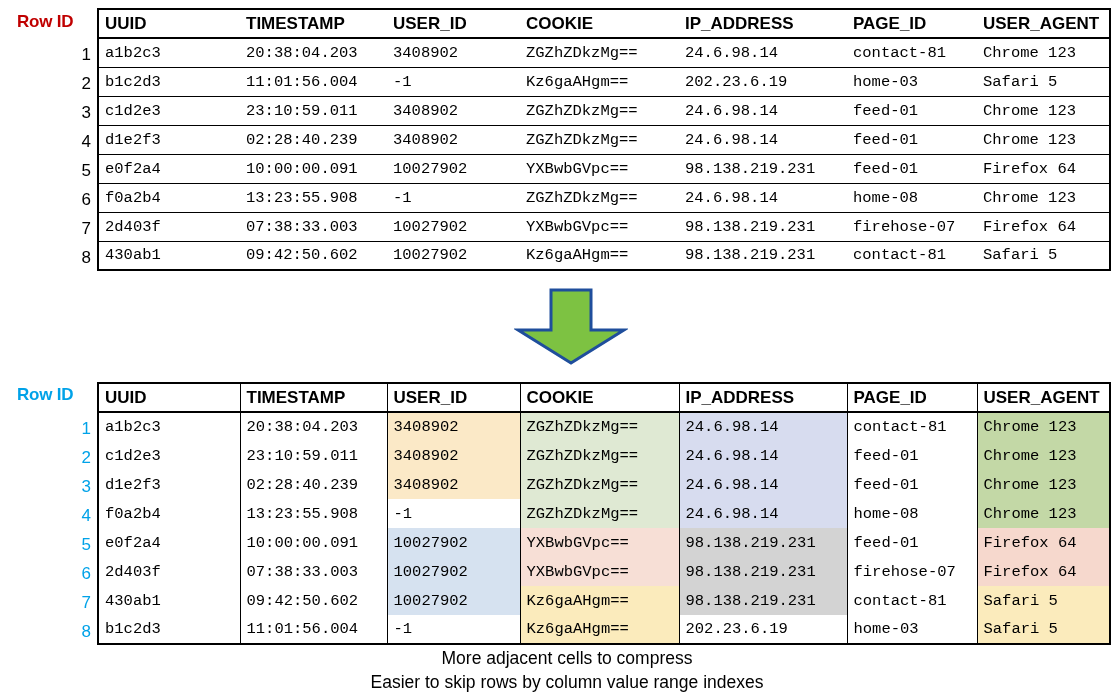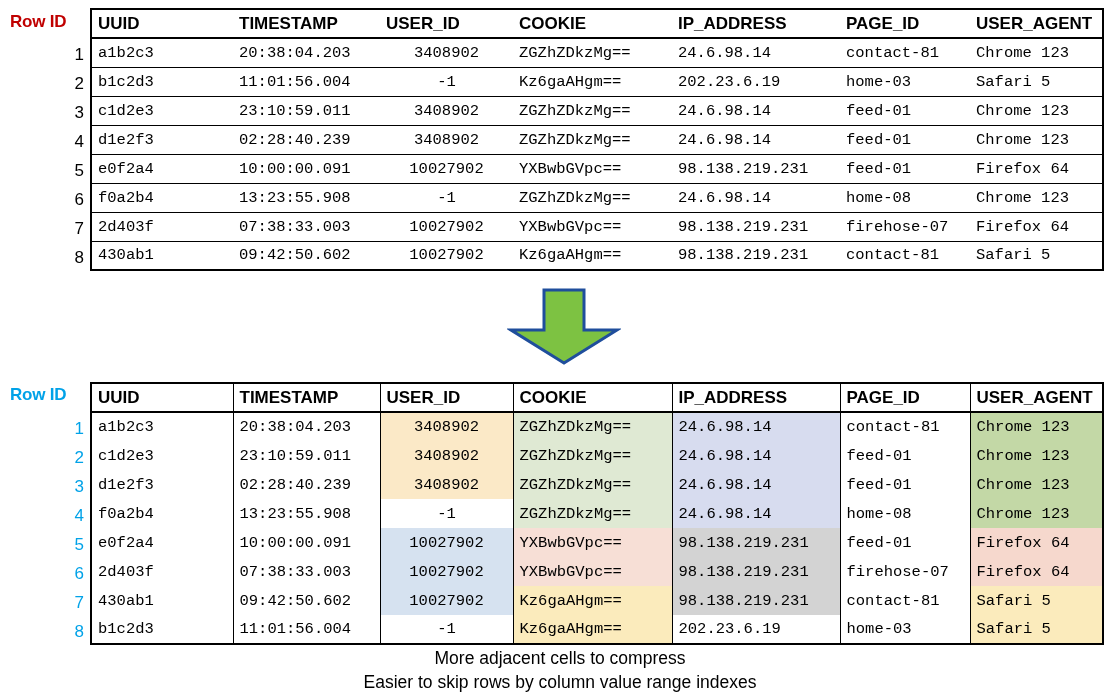--- a/index.html
+++ b/index.html
@@ -3,21 +3,21 @@
 <meta charset="utf-8">
 <style>
   html,body{margin:0;padding:0;}
   body{
     width:1112px;height:700px;
     background:#ffffff;
     font-family:"Liberation Sans", sans-serif;
     position:relative;
     overflow:hidden;
   }
-  .stage{position:absolute;left:4px;top:0;width:920px;height:700px;}
+  .stage{position:absolute;left:11px;top:0;width:920px;height:700px;}
 
   
   .rowid-label{
     position:absolute;
     font-weight:bold;
     font-size:17px;
     letter-spacing:-0.2px;
     white-space:nowrap;
   }
   #rowid-top{left:6px;top:12px;color:#C00000;}
@@ -61,21 +61,21 @@
     text-align:left;
     color:#000;
     background:#fff;
   }
   td{
     font-family:"Liberation Mono", monospace;
     font-size:15.5px;
     color:#000;
     text-align:left;
   }
-  td.num{text-align:center;}
+  td.num{text-align:left;}
 
   
   #table-top{
     left:86px;top:8px;width:1012px;
   }
   #table-top th,#table-top td{
     border-top:1.6px solid #000;
     border-bottom:1.6px solid #000;
     border-left:none;border-right:none;
   }

